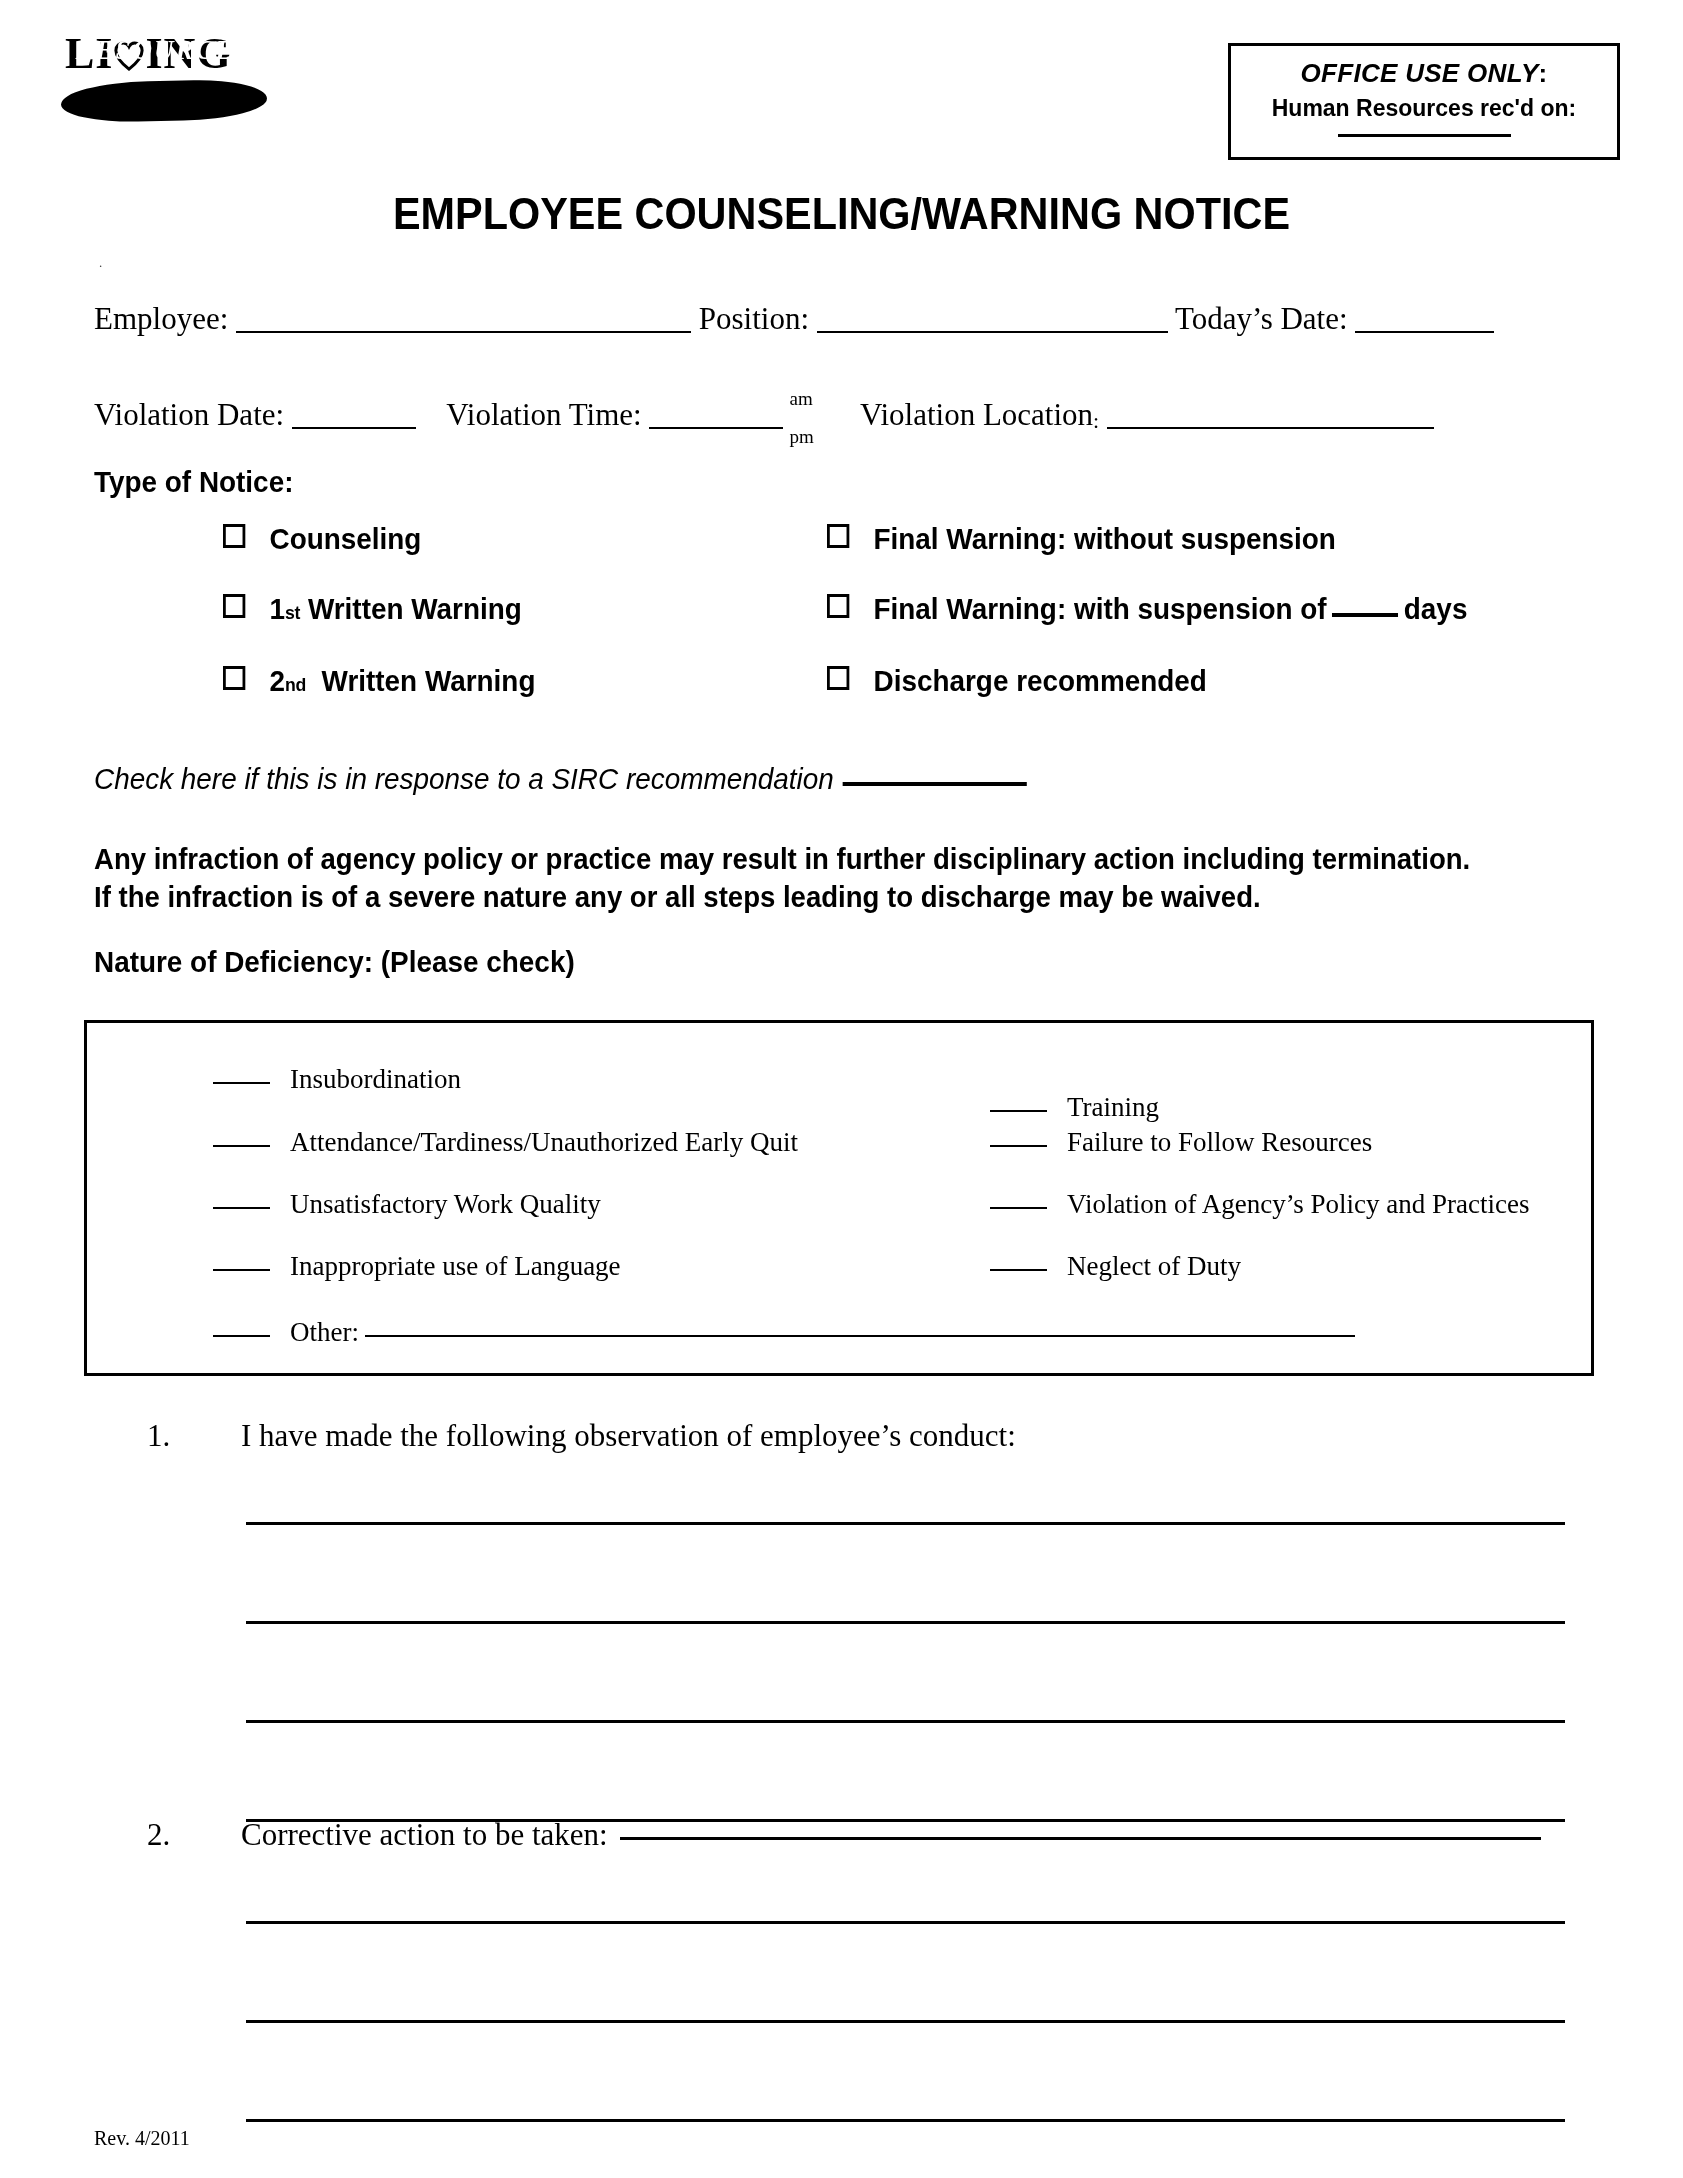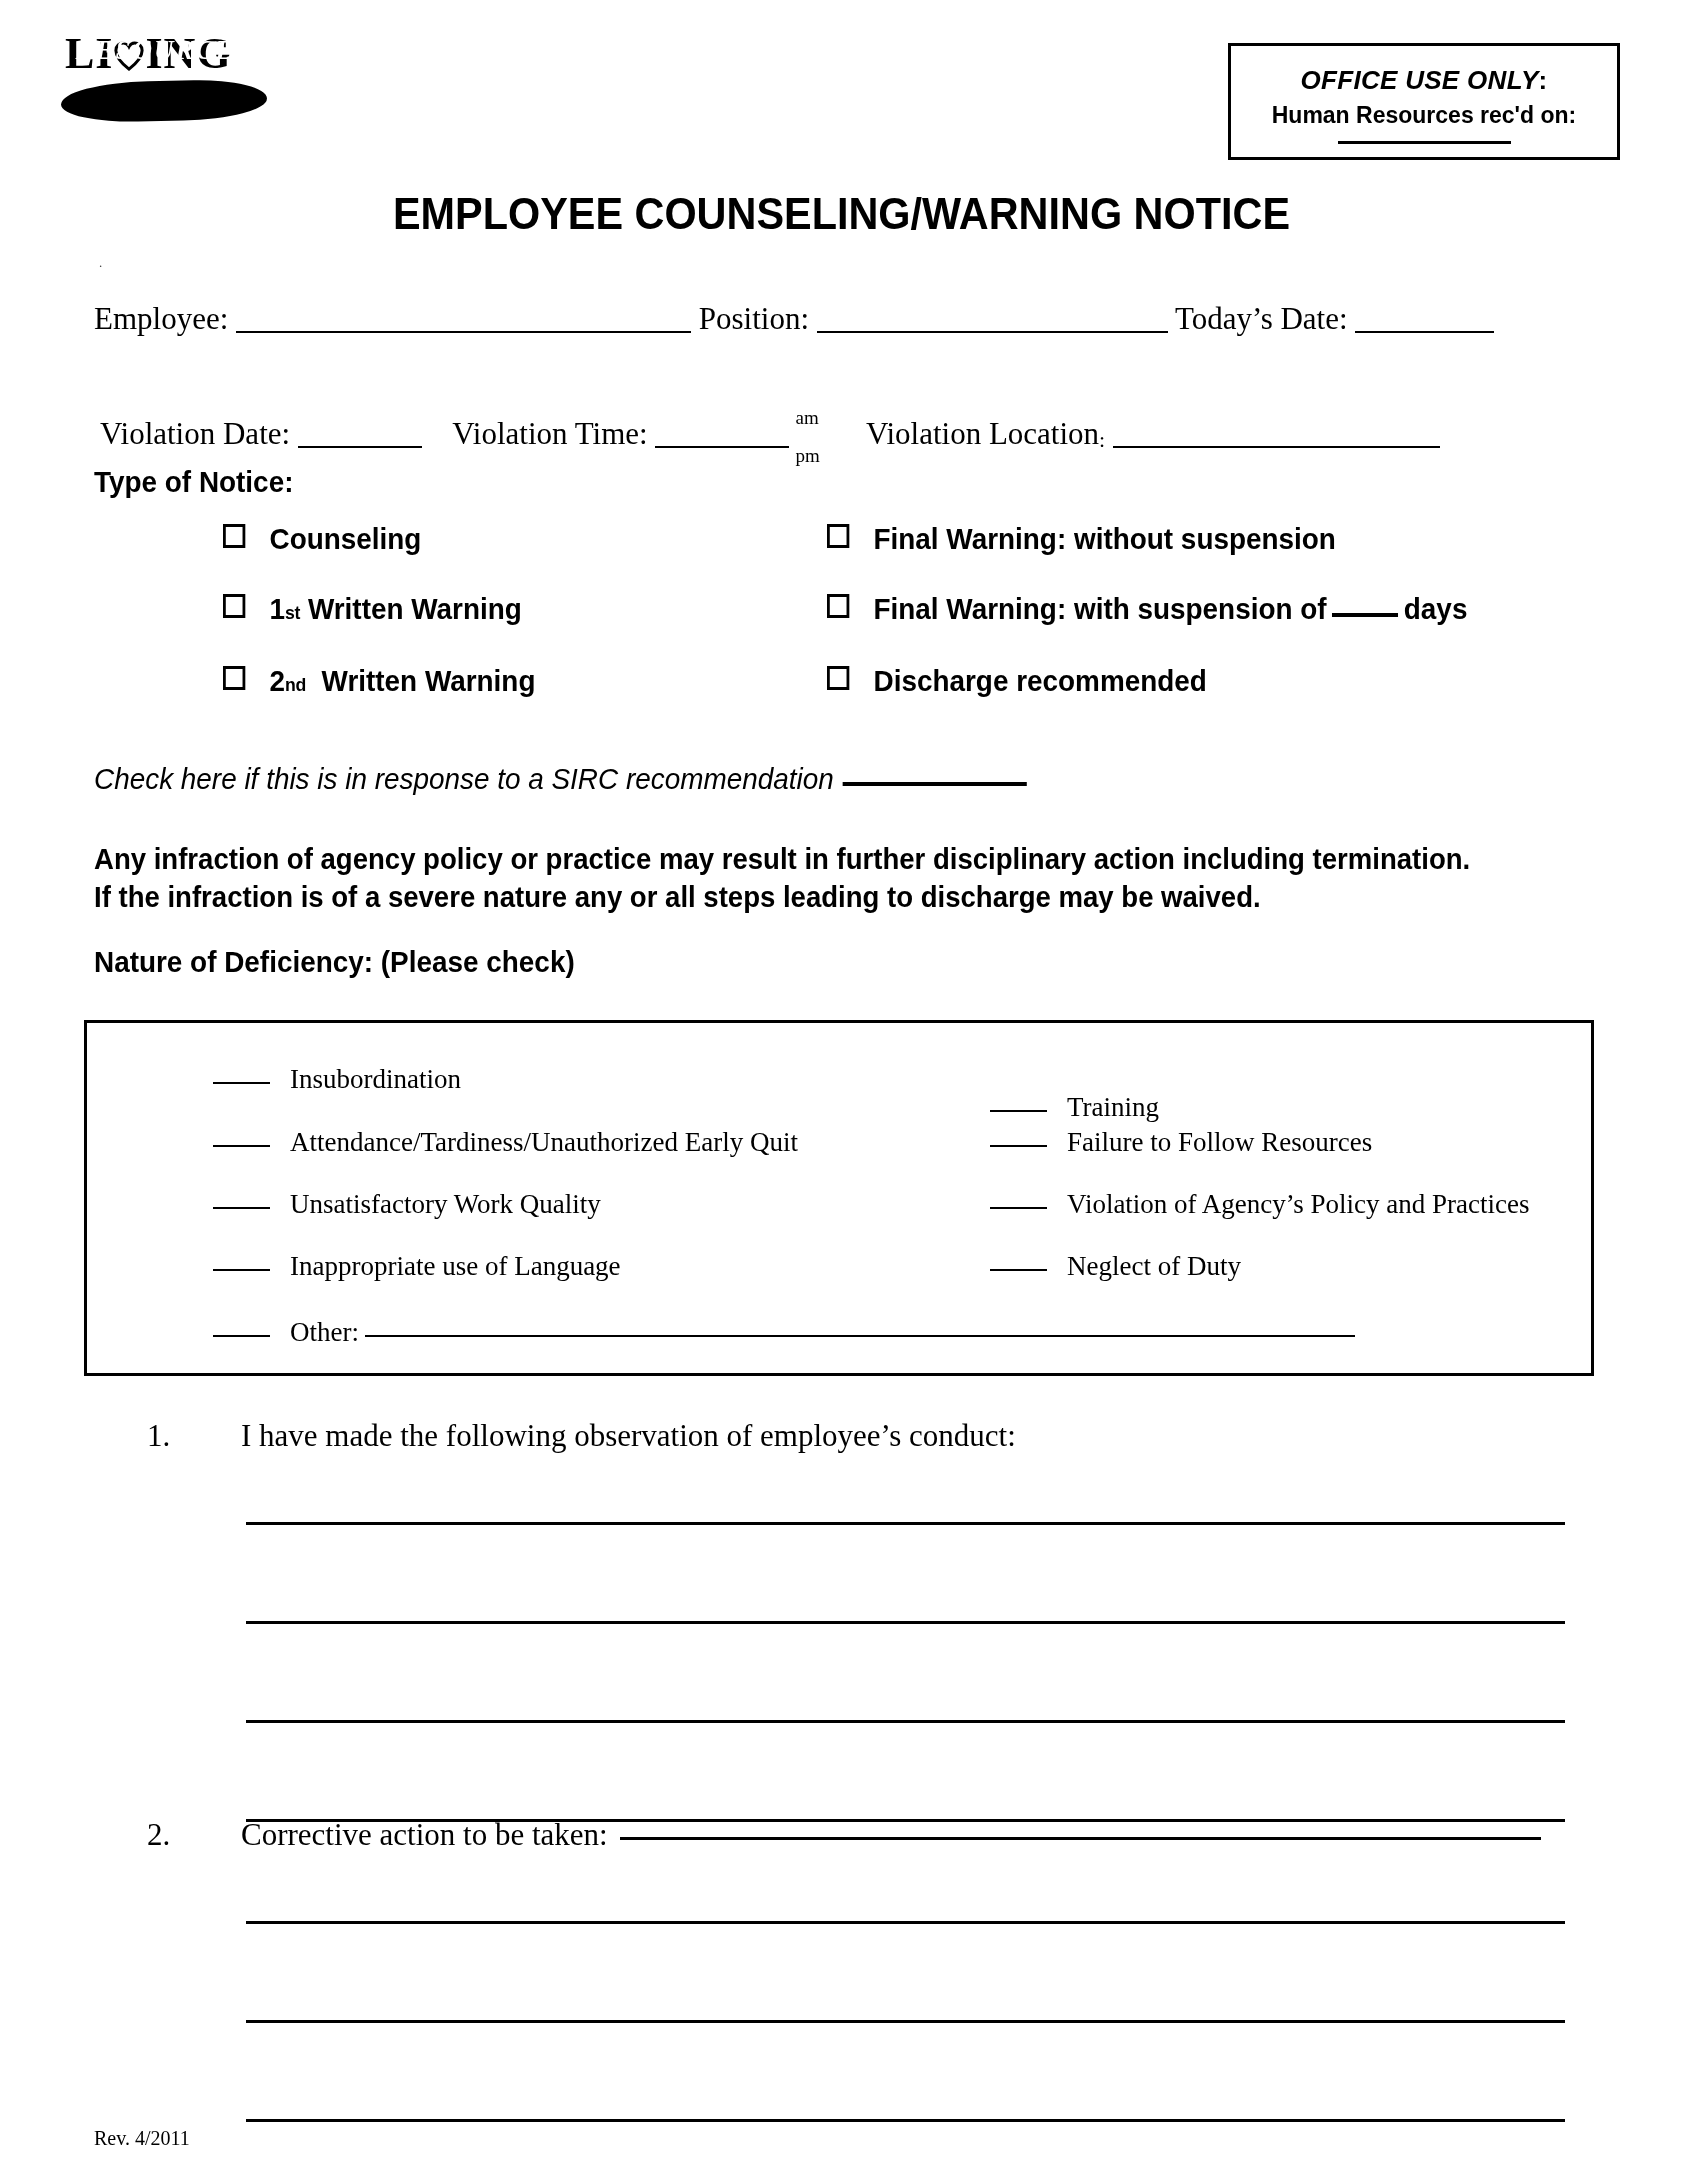--- a/index.html
+++ b/index.html
@@ -83,21 +83,21 @@
     left: 1228px;
     top: 43px;
     width: 392px;
     height: 117px;
     border: 3px solid #000000;
     box-sizing: border-box;
     text-align: center;
     font-family: "Liberation Sans", "DejaVu Sans", sans-serif;
   }
   .office-title {
-    margin-top: 19px;
+    margin-top: 12px;
     font-size: 26px;
     font-weight: 700;
     font-style: italic;
     letter-spacing: 0.3px;
   }
   .office-title .nonital { font-style: normal; }
   .office-sub {
     margin-top: 6px;
     font-size: 23px;
     font-weight: 700;
@@ -132,21 +132,21 @@
   }
 
   
   .frow {
     position: absolute;
     font-size: 31px;
     line-height: 38px;
     white-space: nowrap;
   }
   .frow-1 { left: 94px; top: 300px; }
-  .frow-2 { left: 100px; top: 396px; margin-top: 19px; }
+  .frow-2 { left: 94px; top: 396px; }
 
   .blank {
     display: inline-block;
     border-bottom: 2px solid #000;
     vertical-align: -4px;
   }
   .b-employee { width: 455px; }
   .b-position { width: 351px; }
   .b-today    { width: 139px; }
   .b-vdate    { width: 124px; }

